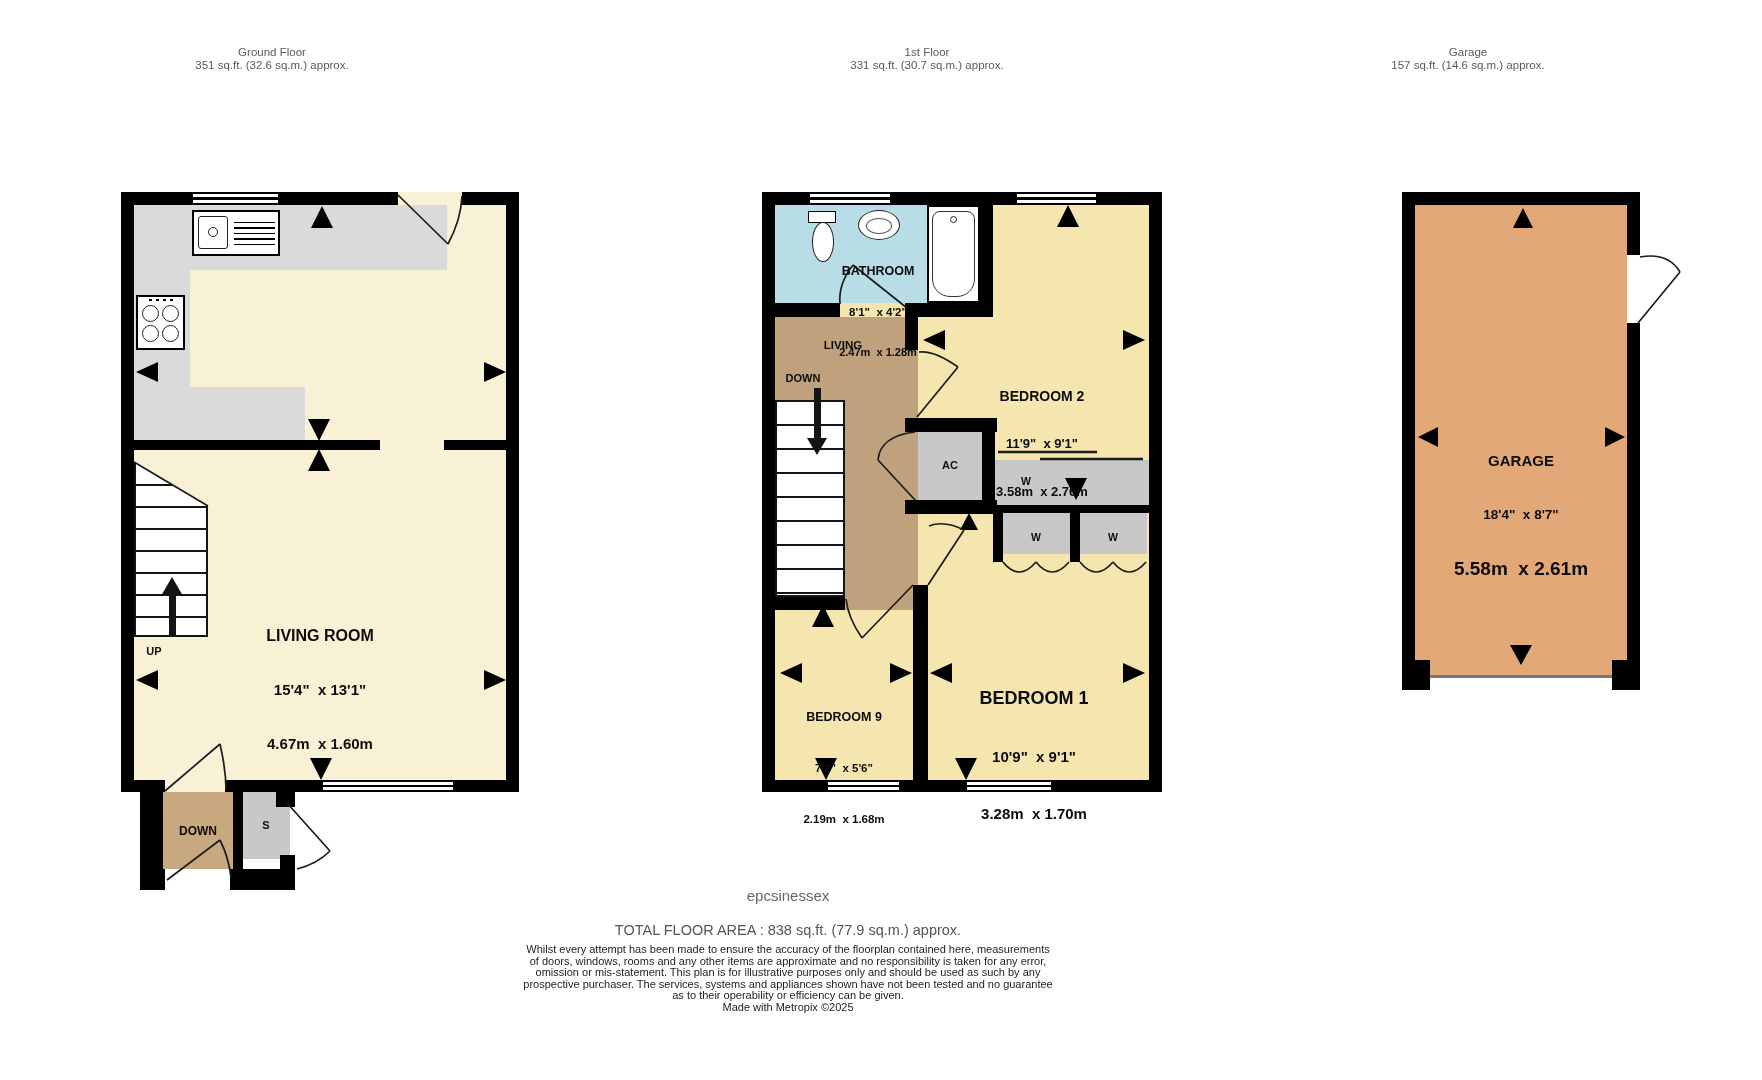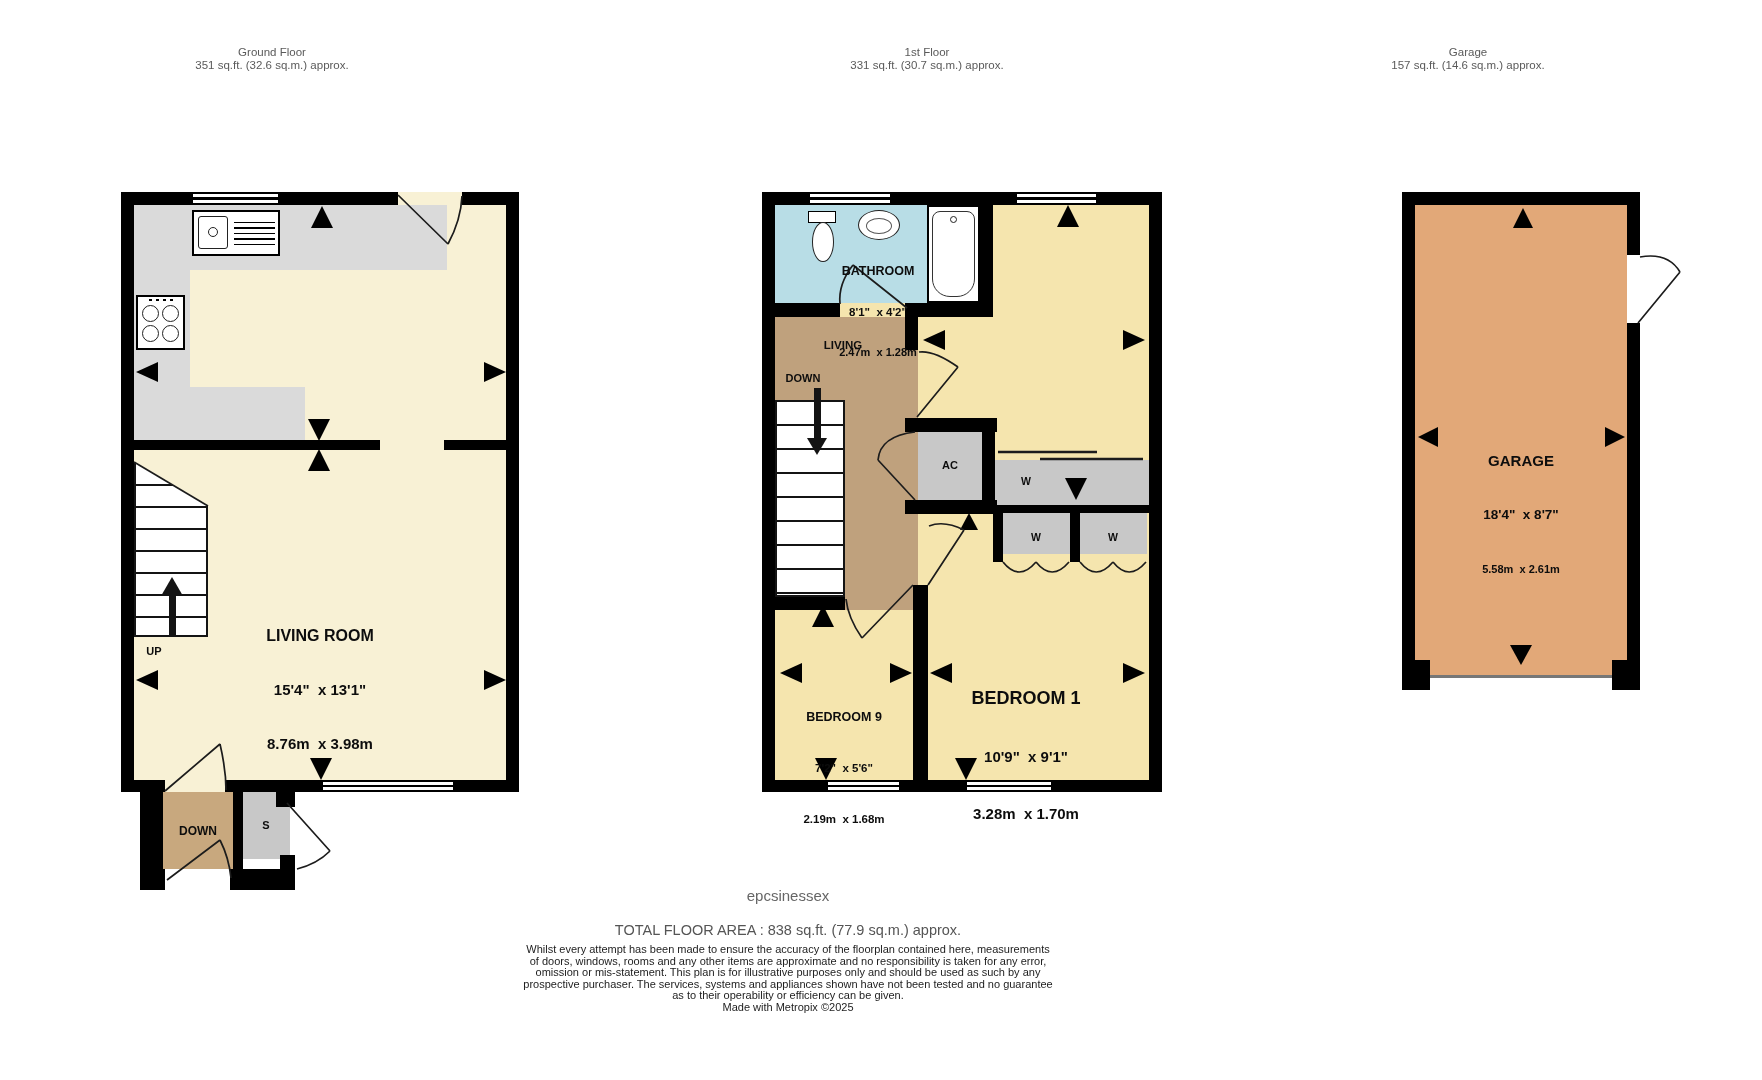--- a/index.html
+++ b/index.html
@@ -101,21 +101,21 @@
       <path d="M 277,3 L 327,52 M 327,52 Q 340,28 341,4"></path>
       <path d="M 13,270 L 87,314"></path>
       <path d="M 44,599 L 99,552 M 99,552 Q 105,578 105,598"></path>
       <path d="M 46,688 L 99,648 M 99,648 Q 108,666 110,686"></path>
       <path d="M 166,611 L 209,659 M 209,659 Q 196,672 176,677"></path>
     </svg>
 
     <div class="lbl" style="left:199px;top:399px;font-size:16px;line-height:18px;">
       <div>LIVING ROOM</div>
       <div style="font-size:15px;">15'4"  x 13'1"</div>
-      <div style="font-size:15px;">8.76m  x 3.98m</div>
+      <div style="font-size:15px;">4.67m  x 1.60m</div>
     </div>
     <div class="lbl" style="left:33px;top:453px;font-size:11px;">UP</div>
     <div class="lbl" style="left:77px;top:632px;font-size:12px;">DOWN</div>
     <div class="lbl" style="left:145px;top:627px;font-size:11px;">S</div>
   </div>
 
   <div class="fill" style="left:762px;top:192px;width:420px;height:600px;padding-left:26px;">
 
     <div class="fill" style="left:13px;top:13px;width:374px;height:575px;background:#f5e5ae;"></div>
 
@@ -191,25 +191,30 @@
       <path d="M 318,370 Q 334,390 351,370 M 351,370 Q 367,390 384,370"></path>
     </svg>
 
     <div class="lbl" style="left:116px;top:46px;font-size:12.5px;line-height:13.5px;">
       <div>BATHROOM</div>
       <div style="font-size:11.5px;">8'1"  x 4'2"</div>
       <div style="font-size:11px;">2.47m  x 1.28m</div>
     </div>
     <div class="lbl" style="left:81px;top:147px;font-size:11.5px;">LIVING</div>
     <div class="lbl" style="left:41px;top:180px;font-size:11px;">DOWN</div>
+    <div class="lbl" style="left:280px;top:164px;font-size:14px;line-height:16px;">
+      <div>BEDROOM 2</div>
+      <div style="font-size:13px;">11'9"  x 9'1"</div>
+      <div style="font-size:13px;">3.58m  x 2.76m</div>
+    </div>
     <div class="lbl" style="left:188px;top:267px;font-size:11px;">AC</div>
     <div class="lbl" style="left:264px;top:283px;font-size:10.5px;">W</div>
     <div class="lbl" style="left:274px;top:339px;font-size:10.5px;">W</div>
     <div class="lbl" style="left:351px;top:339px;font-size:10.5px;">W</div>
-    <div class="lbl" style="left:264px;top:456px;font-size:18px;line-height:20px;">
+    <div class="lbl" style="left:272px;top:456px;font-size:18px;line-height:20px;">
       <div>BEDROOM 1</div>
       <div style="font-size:15px;line-height:17px;">10'9"  x 9'1"</div>
       <div style="font-size:15px;line-height:17px;">3.28m  x 1.70m</div>
     </div>
     <div class="lbl" style="left:82px;top:483px;font-size:12.5px;line-height:17px;">
       <div>BEDROOM 9</div>
       <div style="font-size:11.5px;">7'2"  x 5'6"</div>
       <div style="font-size:11.5px;">2.19m  x 1.68m</div>
     </div>
   </div>
@@ -226,21 +231,21 @@
     <div class="tri" style="left:111px;top:16px;border-left:10px solid transparent;border-right:10px solid transparent;border-bottom:20px solid #000;"></div>
     <div class="tri" style="left:16px;top:235px;border-top:10px solid transparent;border-bottom:10px solid transparent;border-right:20px solid #000;"></div>
     <div class="tri" style="left:203px;top:235px;border-top:10px solid transparent;border-bottom:10px solid transparent;border-left:20px solid #000;"></div>
     <div class="tri" style="left:108px;top:453px;border-left:11px solid transparent;border-right:11px solid transparent;border-top:20px solid #000;"></div>
     <svg class="overlay" width="238" height="498">
       <path d="M 236,131 L 278,80 M 238,65 Q 266,60 278,80"></path>
     </svg>
     <div class="lbl" style="left:119px;top:224px;font-size:15px;line-height:18px;">
       <div>GARAGE</div>
       <div style="font-size:13.5px;">18'4"  x 8'7"</div>
-      <div style="font-size:11px;">5.58m  x 2.61m</div>
+      <div style="font-size:19px;">5.58m  x 2.61m</div>
     </div>
   </div>
 
   <div class="hdr" style="left:788px;top:887px;font-size:15px;color:#666;line-height:17px;">epcsinessex</div>
   <div class="hdr" style="left:788px;top:922px;font-size:14.5px;color:#555;line-height:17px;">TOTAL FLOOR AREA : 838 sq.ft. (77.9 sq.m.) approx.</div>
   <div class="hdr" style="left:788px;top:944px;font-size:11px;color:#1d1d1d;line-height:11.6px;white-space:pre-line;">Whilst every attempt has been made to ensure the accuracy of the floorplan contained here, measurements
 of doors, windows, rooms and any other items are approximate and no responsibility is taken for any error,
 omission or mis-statement. This plan is for illustrative purposes only and should be used as such by any
 prospective purchaser. The services, systems and appliances shown have not been tested and no guarantee
 as to their operability or efficiency can be given.

